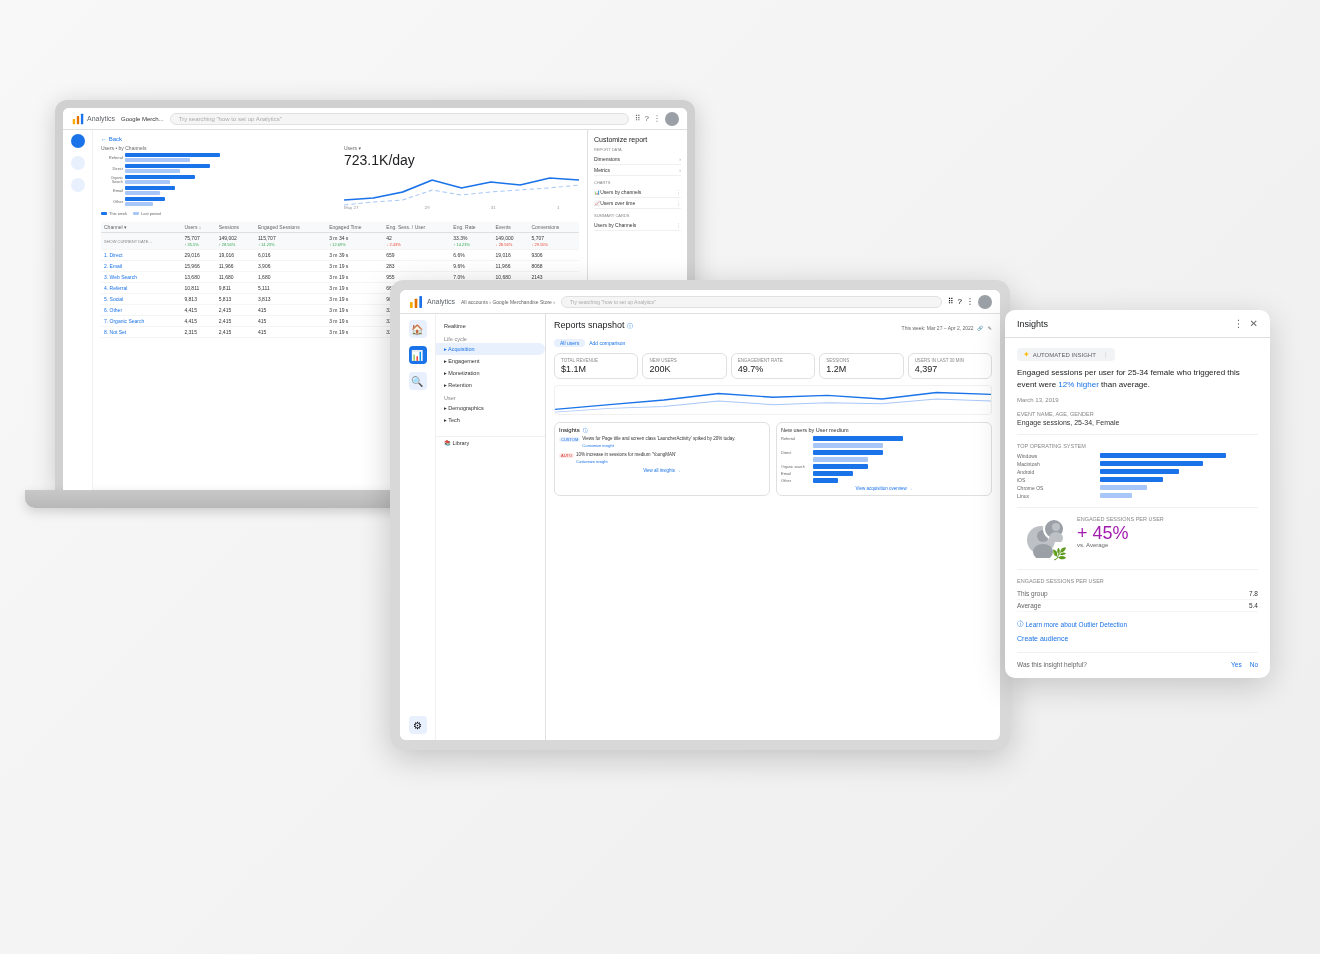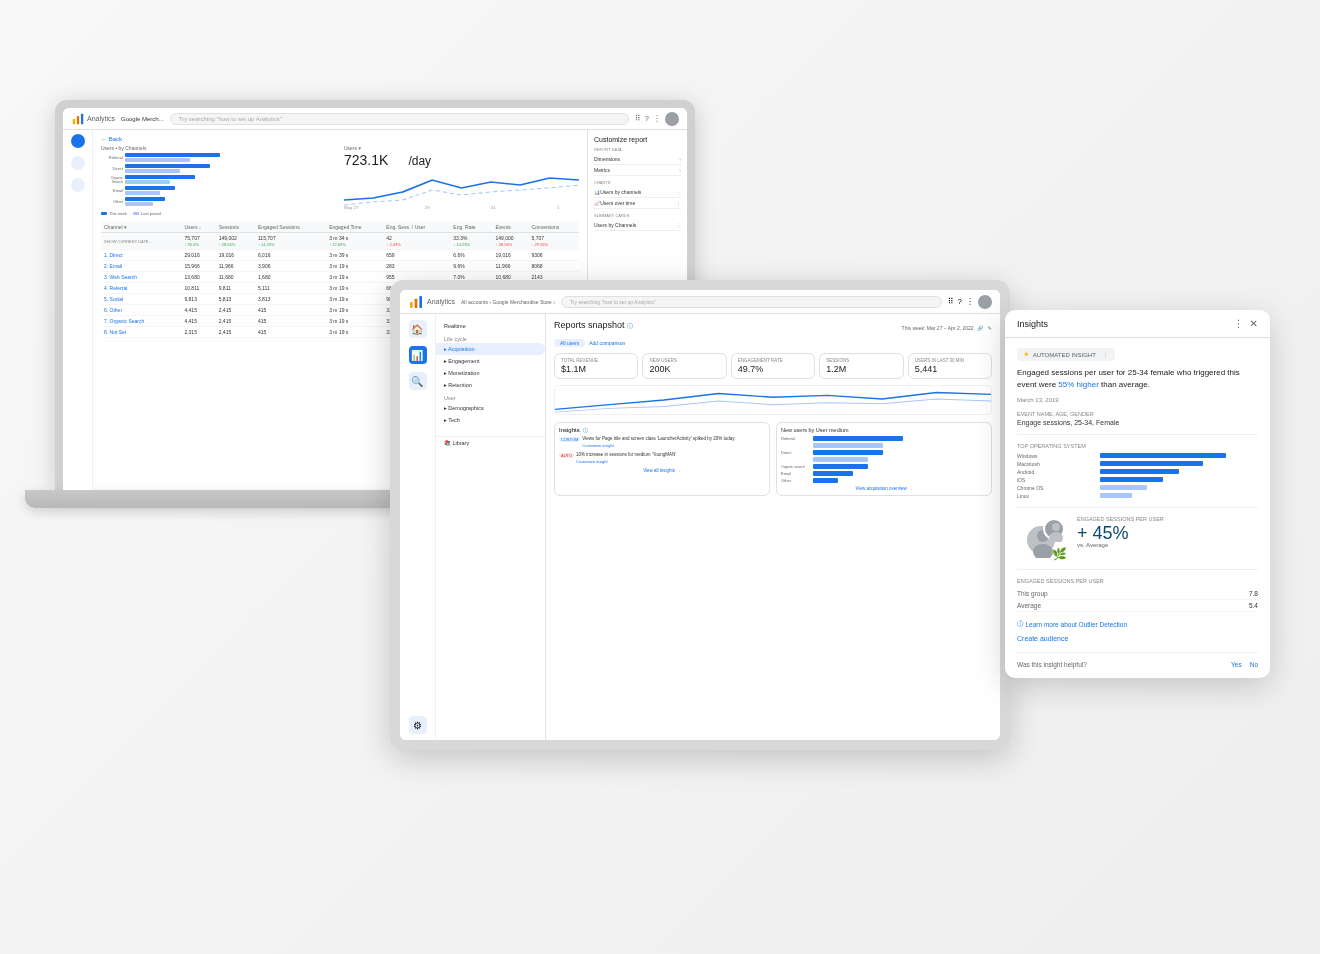--- a/index.html
+++ b/index.html
@@ -652,21 +652,21 @@
     .engaged-label {
       font-size: 5.5px;
       color: #888;
       text-transform: uppercase;
       margin-bottom: 2px;
     }
 
     .engaged-percent {
       font-size: 18px;
       font-weight: 300;
-      color: #0c4a6e;
+      color: #a21caf;
       line-height: 1;
     }
 
     .engaged-vs {
       font-size: 6px;
       color: #666;
     }
 
     .sessions-table {
       margin-bottom: 8px;
@@ -815,21 +815,21 @@
                         <div style="width:6px;height:3px;background:#a8c7f8;border-radius:1px;"></div>
                         <span style="font-size:4px;color:#666;">Last period</span>
                       </div>
                     </div>
                   </div>
                 </div>
 
                 <div class="line-chart-container">
                   <div style="font-size:5px;color:#666;margin-bottom:1px;">Users ▾</div>
                   <div class="big-number">
-                    <span>723.1K</span><span style="font-size:12px;margin-left:20px;">/day</span>
+                    <span>723.1K</span><span style="font-size:14px;">/day</span>
                   </div>
                   <svg class="line-chart-svg" viewBox="0 0 160 40" preserveAspectRatio="none">
                     <polyline points="0,30 20,28 40,22 60,10 80,18 100,12 120,15 140,8 160,10" fill="none" stroke="#1a73e8" stroke-width="1.5"></polyline>
                     <polyline points="0,35 20,32 40,30 60,20 80,25 100,22 120,20 140,18 160,15" fill="none" stroke="#a8c7f8" stroke-width="1" stroke-dasharray="3,2"></polyline>
                     <text x="0" y="39" font-size="3" fill="#999">May 27</text>
                     <text x="55" y="39" font-size="3" fill="#999">29</text>
                     <text x="100" y="39" font-size="3" fill="#999">31</text>
                     <text x="145" y="39" font-size="3" fill="#999">1</text>
                   </svg>
                 </div>
@@ -1075,21 +1075,21 @@
               <div class="metric-card">
                 <div class="metric-label">ENGAGEMENT RATE</div>
                 <div class="metric-value">49.7%</div>
               </div>
               <div class="metric-card">
                 <div class="metric-label">SESSIONS</div>
                 <div class="metric-value">1.2M</div>
               </div>
               <div class="metric-card">
                 <div class="metric-label">USERS IN LAST 30 MIN</div>
-                <div class="metric-value">5,441</div>
+                <div class="metric-value">4,397</div>
               </div>
             </div>
 
             
             <svg class="mini-line" viewBox="0 0 400 30" preserveAspectRatio="none" style="margin-bottom:6px;border:1px solid #f0f0f0;border-radius:4px;">
               <polyline points="0,25 50,20 100,15 150,8 200,12 250,10 300,14 350,7 400,9" fill="none" stroke="#1a73e8" stroke-width="1.5"></polyline>
               <polyline points="0,28 50,24 100,22 150,16 200,20 250,18 300,19 350,14 400,16" fill="none" stroke="#a8c7f8" stroke-width="1"></polyline>
             </svg>
 
             
@@ -1166,21 +1166,21 @@
 
     <div class="insights-panel-content">
       <div class="auto-badge">
         <span class="sparkle-icon">✦</span>
         <span>AUTOMATED INSIGHT</span>
         <span style="margin-left:4px;color:#aaa;">⋮</span>
       </div>
 
       <div class="insight-main-text">
         Engaged sessions per user for 25-34 female who triggered this event were 
-        <span class="highlight">55% higher</span>
+        <span class="highlight">12% higher</span>
         than average.
       </div>
 
       <div class="insight-date">March 13, 2019</div>
 
       <div class="event-label">EVENT NAME, AGE, GENDER</div>
       <div style="font-size:7px;color:#333;margin-bottom:8px;">Engage sessions, 25-34, Female</div>
 
       <hr class="divider">
 

